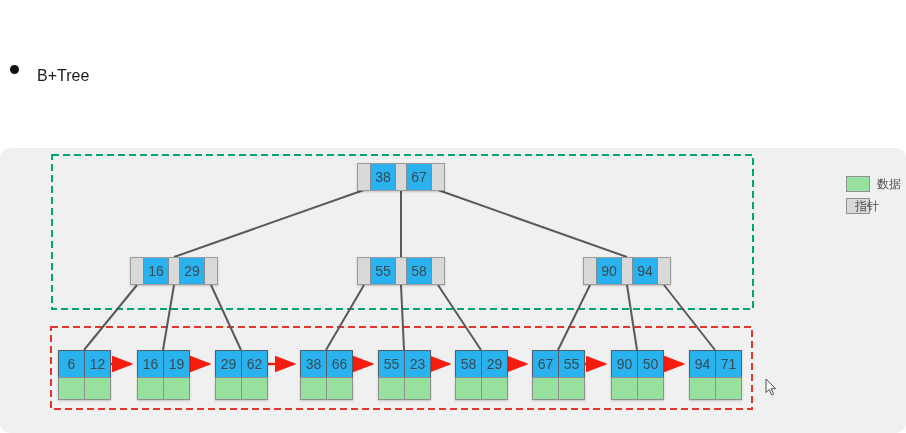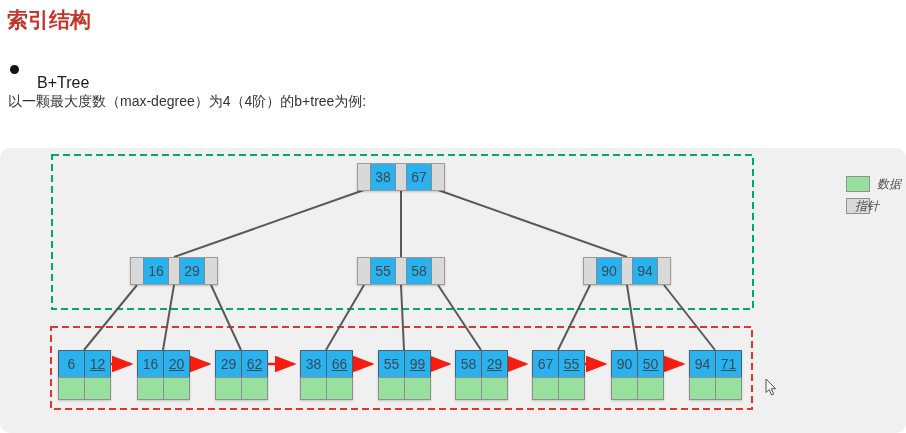--- a/index.html
+++ b/index.html
@@ -2,63 +2,61 @@
 <html><head>
 <meta charset="utf-8">
 <style>
   * { margin:0; padding:0; box-sizing:border-box; }
   body { background:#ffffff; font-family:"Liberation Sans", sans-serif; }
   .stage { position:relative; width:906px; height:433px; background:#ffffff; overflow:hidden; }
 
   .page-title { position:absolute; left:7px; top:6px; font-size:21px; font-weight:700; color:#c63427; }
   .bullet-row { position:absolute; left:10px; top:59px; height:20px; }
   .bullet-dot { position:absolute; left:0; top:6px; width:9px; height:9px; background:#111; border-radius:50%; }
-  .bullet-label { position:absolute; left:27px; top:15px; font-size:16px; color:#1a1a1a; white-space:nowrap; }
+  .bullet-label { position:absolute; left:27px; top:8px; font-size:16px; color:#1a1a1a; white-space:nowrap; }
   .desc { position:absolute; left:8px; top:93px; font-size:14px; color:#333; white-space:nowrap; }
 
   .panel { position:absolute; left:0; top:148px; width:906px; height:285px; background:#f0f0f1; border-radius:10px; }
 
   .overlay { position:absolute; left:0; top:0; pointer-events:none; }
 
   
   .node { position:absolute; display:flex; width:88px; height:28px; background:#d9d9d9;
           border:1px solid #9b9b9b; box-shadow:0 1px 2px rgba(0,0,0,.18); }
   .node .ptr { width:12px; height:100%; background:#d9d9d9; }
   .node .ptr.mid { flex:1; }
   .node .key { width:26px; height:100%; background:#29b2ee; border-left:1px solid #7f8c93;
                border-right:1px solid #7f8c93; text-align:center; line-height:26px;
                font-size:14px; color:#3b4a53; }
 
   
   .leaf { position:absolute; top:350px; width:53px; box-shadow:0 1px 2px rgba(0,0,0,.18); }
   .lrow { display:flex; }
   .leaf .key { flex:1; height:28px; background:#29b2ee; border:1px solid #51606a;
                text-align:center; line-height:26px; font-size:14px; color:#3b4a53; }
-  .leaf .key + .key { border-left:none;text-decoration:underline; }
+  .leaf .key + .key { border-left:none; }
   .drow { display:flex; margin-top:-1px; }
   .leaf .dcell { flex:1; height:23px; background:#98e09e; border:1px solid #8f8f8f; }
   .leaf .dcell + .dcell { border-left:none; }
 
   
   .legend-swatch { position:absolute; width:24px; height:16px; border:1px solid #909090; }
-  .legend-label { position:absolute; font-size:12px; color:#4f4f4f; line-height:16px;font-style:italic; }
+  .legend-label { position:absolute; font-size:12px; color:#4f4f4f; line-height:16px; }
 </style>
 </head>
 <body>
 
 <div class="stage">
 
-  <div class="page-title">索引结构</div>
 
   <div class="bullet-row">
     <span class="bullet-dot"></span>
     <span class="bullet-label">B+Tree</span>
   </div>
 
-  <div class="desc">以一颗最大度数（max-degree）为4（4阶）的b+tree为例:</div>
 
   <div class="panel"></div>
 
   <svg class="overlay" width="906" height="433" viewBox="0 0 906 433">
     <defs>
       <marker id="arrow" markerWidth="9" markerHeight="7" refX="8" refY="3.5" orient="auto">
         <path d="M0,0 L9,3.5 L0,7 Z" fill="#f61c10"></path>
       </marker>
     </defs>
 
@@ -130,21 +128,21 @@
         <span class="key">12</span>
       </div>
     <div class="drow">
         <span class="dcell"></span>
         <span class="dcell"></span>
       </div>
   </div>
   <div class="leaf" style="left:137px">
     <div class="lrow">
         <span class="key">16</span>
-        <span class="key">20</span>
+        <span class="key">19</span>
       </div>
     <div class="drow">
         <span class="dcell"></span>
         <span class="dcell"></span>
       </div>
   </div>
   <div class="leaf" style="left:215px">
     <div class="lrow">
         <span class="key">29</span>
         <span class="key">62</span>
@@ -160,21 +158,21 @@
         <span class="key">66</span>
       </div>
     <div class="drow">
         <span class="dcell"></span>
         <span class="dcell"></span>
       </div>
   </div>
   <div class="leaf" style="left:378px">
     <div class="lrow">
         <span class="key">55</span>
-        <span class="key">99</span>
+        <span class="key">23</span>
       </div>
     <div class="drow">
         <span class="dcell"></span>
         <span class="dcell"></span>
       </div>
   </div>
   <div class="leaf" style="left:455px">
     <div class="lrow">
         <span class="key">58</span>
         <span class="key">29</span>

